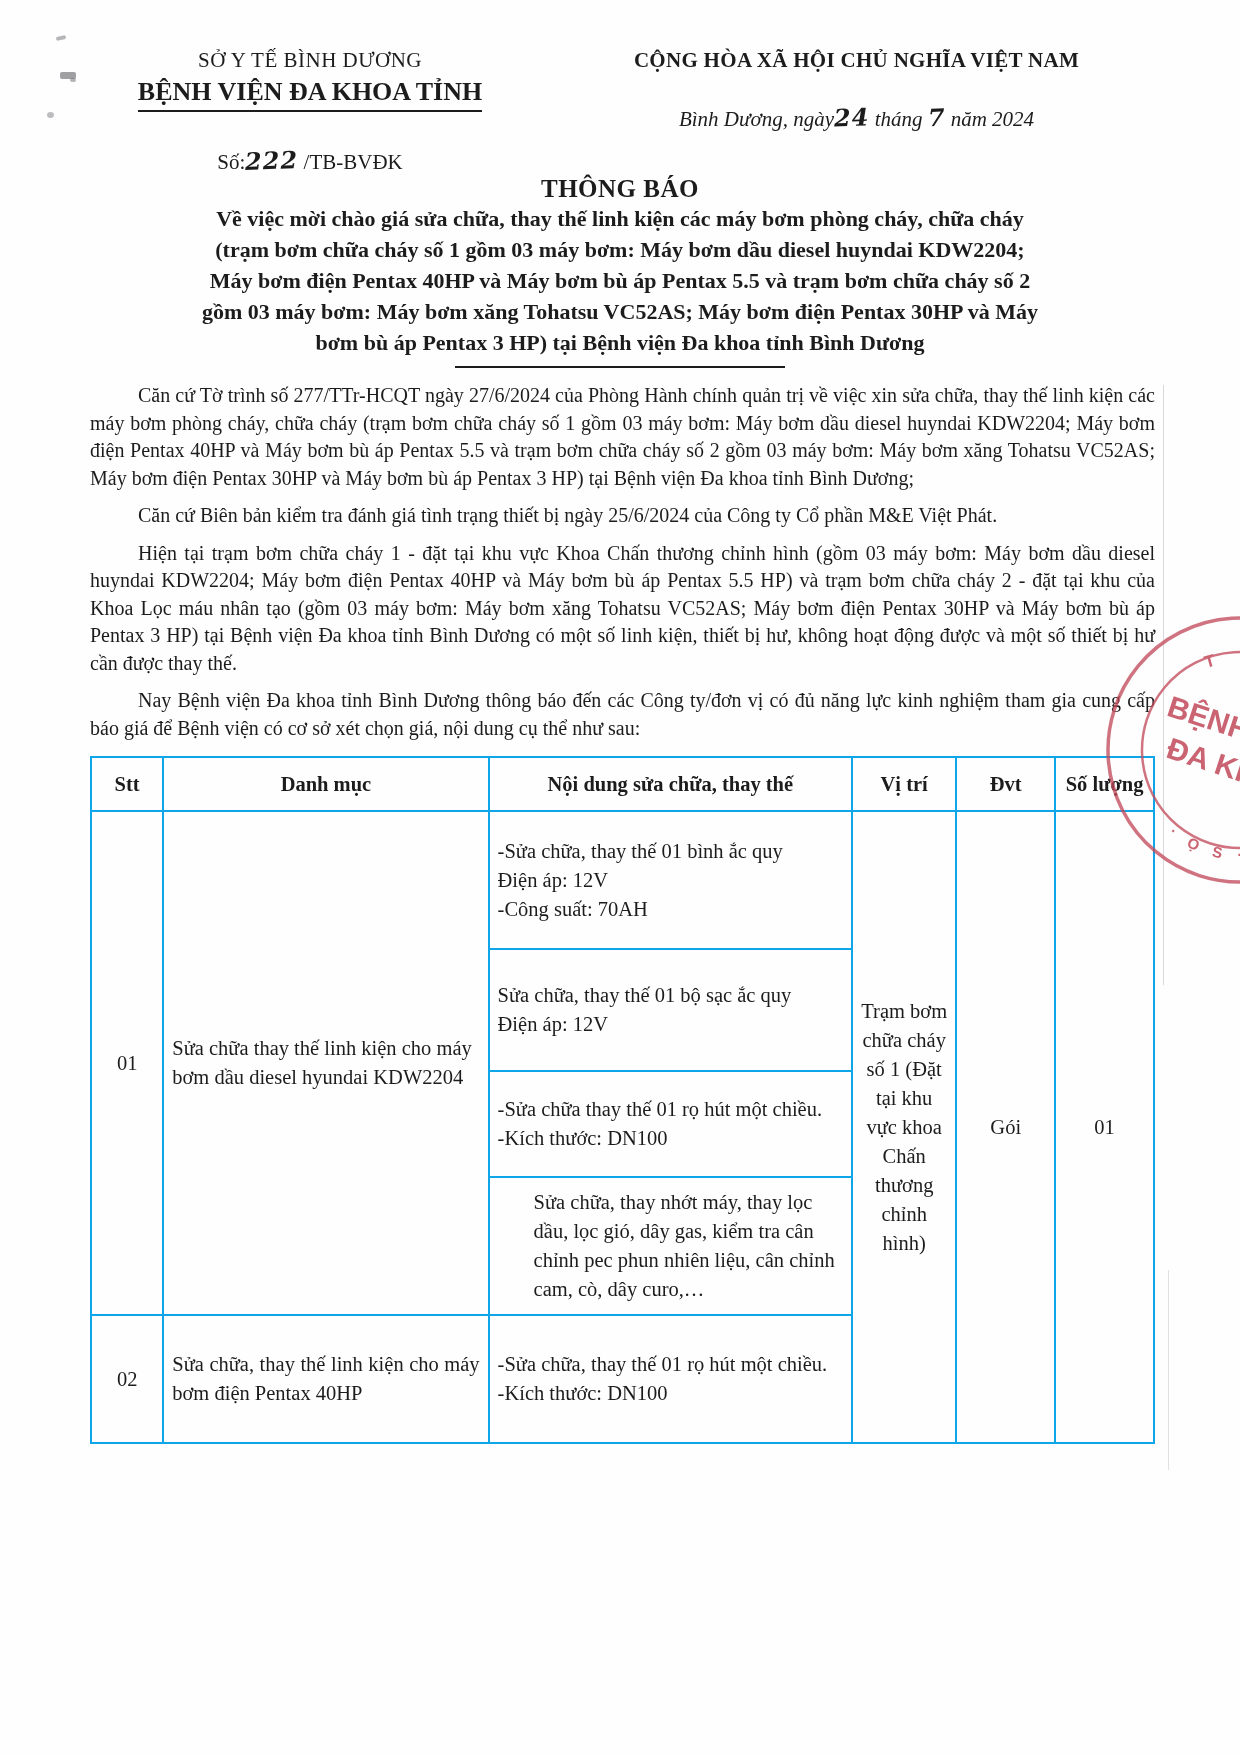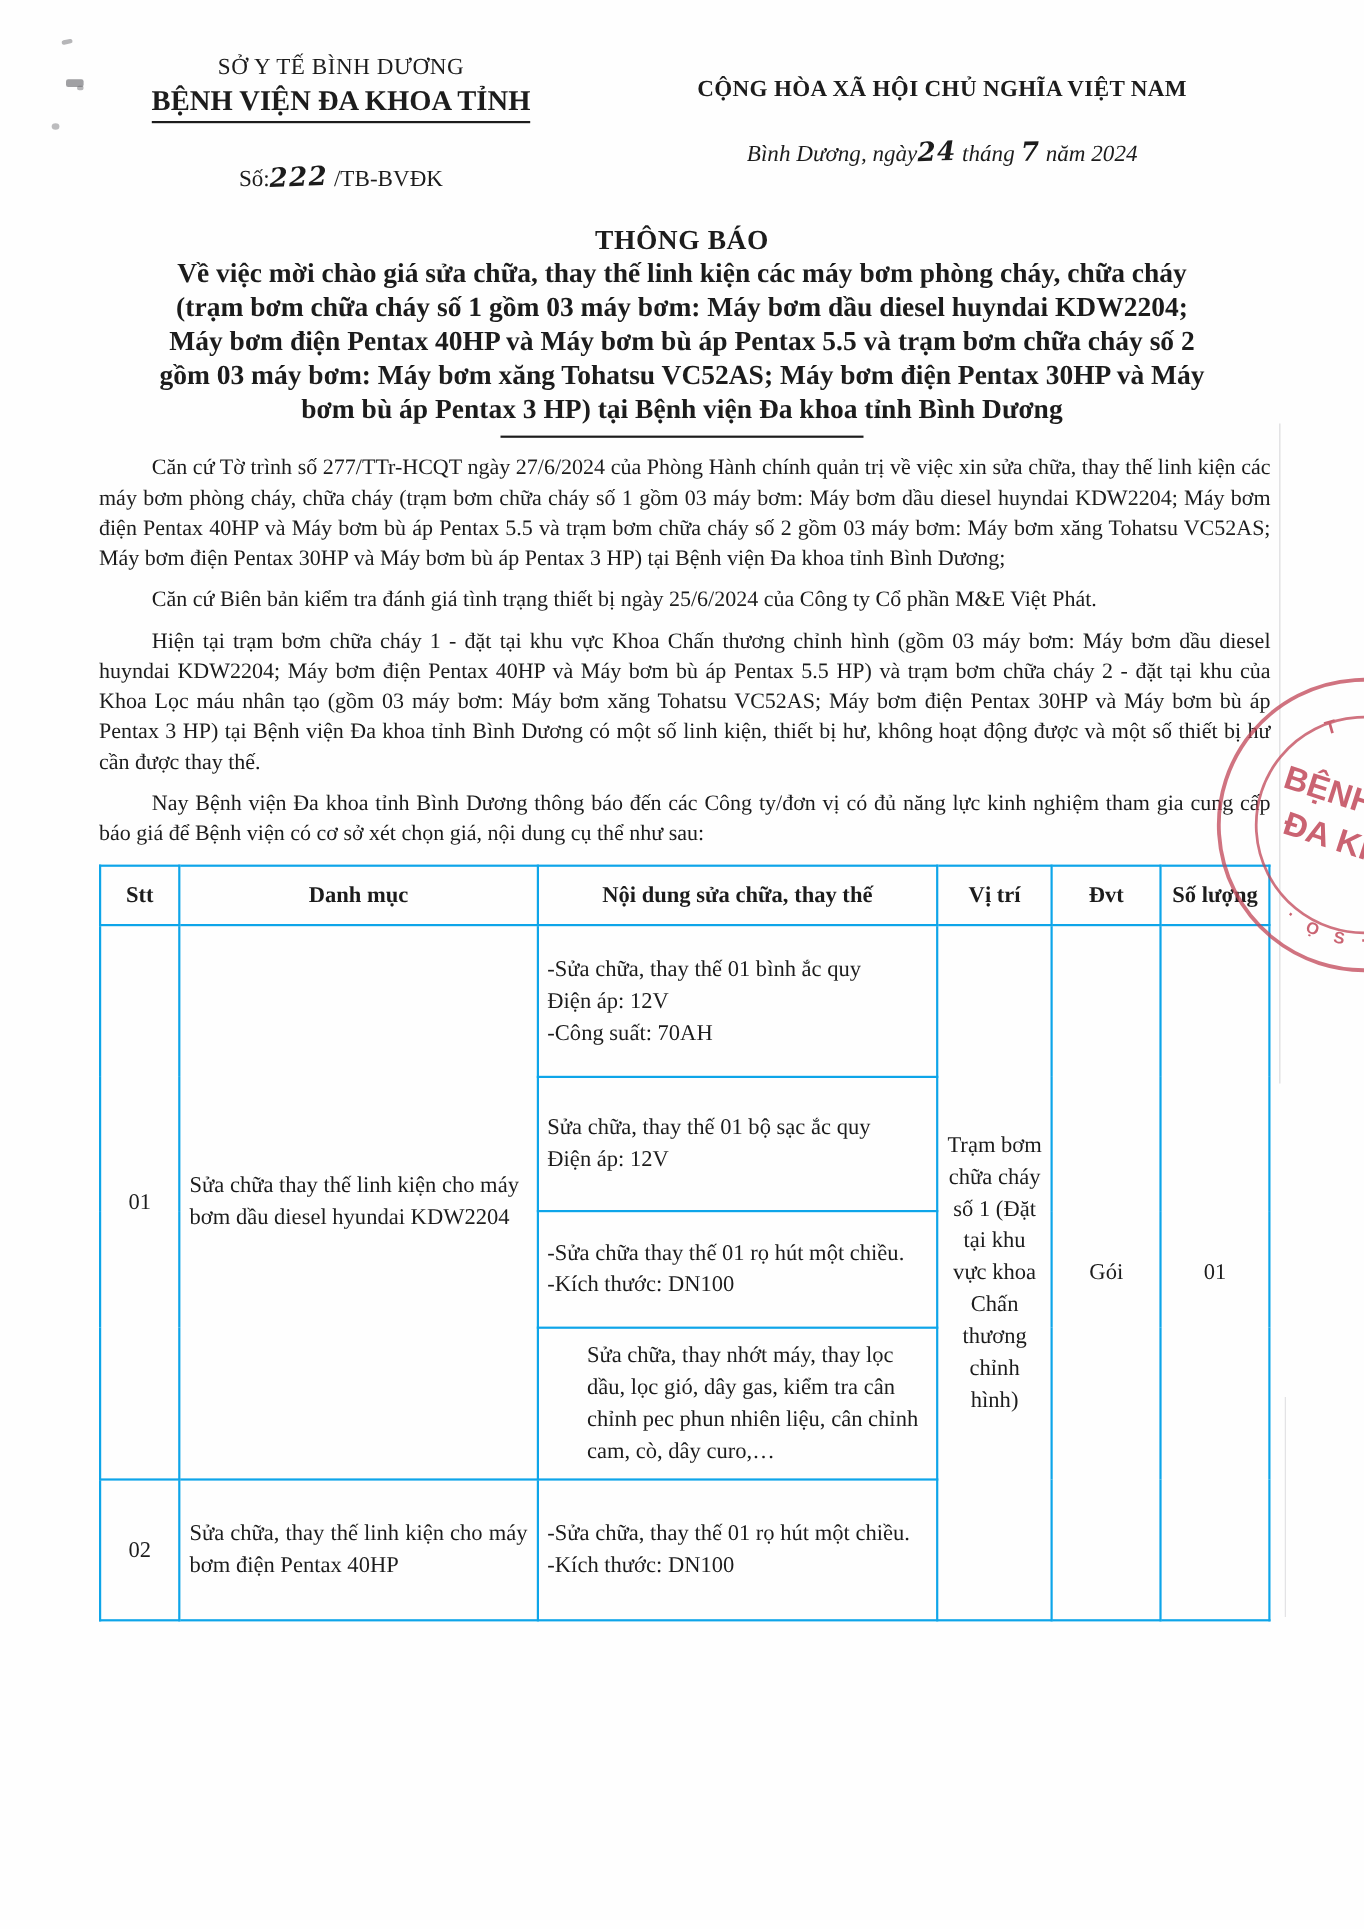--- a/index.html
+++ b/index.html
@@ -12,32 +12,32 @@
     font-family:"Liberation Serif", "DejaVu Serif", serif;
     color:#1c1c1c;
   }
   
   .hdr{display:flex;padding:48px 60px 0 110px;gap:23px;}
   .hdr-left{width:400px;text-align:center;flex:0 0 auto;}
   .hdr-right{flex:1;text-align:center;}
   .hdr-left .org-parent{font-size:21px;letter-spacing:.5px;}
   .hdr-left .org-name{font-size:26px;font-weight:bold;margin-top:4px;display:inline-block;padding-bottom:3px;border-bottom:2.5px solid #1c1c1c;}
   .doc-number{margin-top:34px;font-size:21px;}
-  .hdr-right .national{font-size:21px;font-weight:bold;letter-spacing:.3px;margin-top:20px;}
+  .hdr-right .national{font-size:21px;font-weight:bold;letter-spacing:.3px;}
   .hdr-right .motto{font-size:22px;font-weight:bold;margin-top:4px;display:inline-block;padding-bottom:4px;border-bottom:2.5px solid #1c1c1c;}
   .date-line{margin-top:30px;font-size:21px;font-style:italic;}
   .handwritten{
     font-family:"DejaVu Serif", serif;
     font-style:italic;font-weight:bold;font-size:24px;
     letter-spacing:1px;display:inline-block;transform:rotate(-2deg);
   }
   
-  .title-block{text-align:center;margin-top:30px;padding:0 95px;}
+  .title-block{text-align:center;padding:0 95px;}
   .doc-heading{font-size:25px;font-weight:bold;letter-spacing:.5px;}
-  .title-line{font-size:25px;font-weight:bold;line-height:31px;}
+  .title-line{font-size:22px;font-weight:bold;line-height:31px;}
   .title-rule{width:330px;height:0;border-bottom:2.5px solid #1c1c1c;margin:8px auto 0 auto;}
   
   .body-text{padding:14px 85px 0 90px;}
   .para{
     font-size:20px;line-height:27.5px;text-align:justify;
     text-indent:48px;margin:0 0 10px 0;
   }
   
   .tbl-wrap{padding:4px 85px 0 90px;}
   table.quote{

